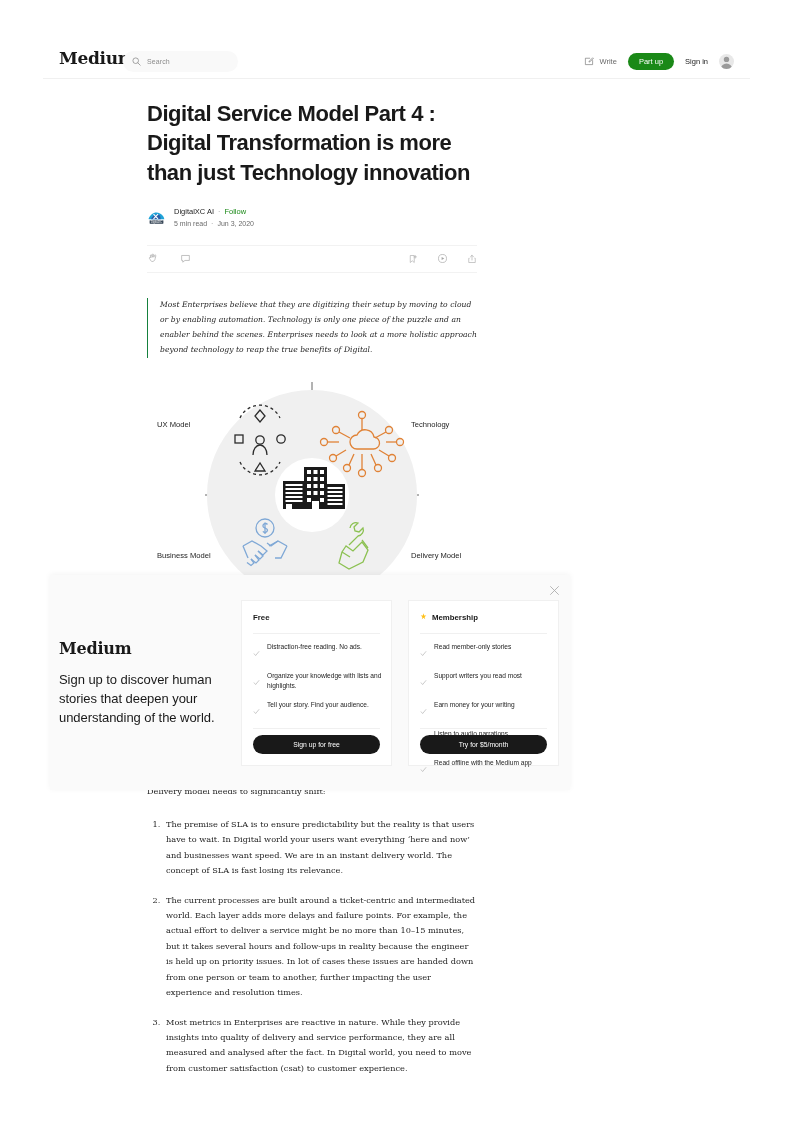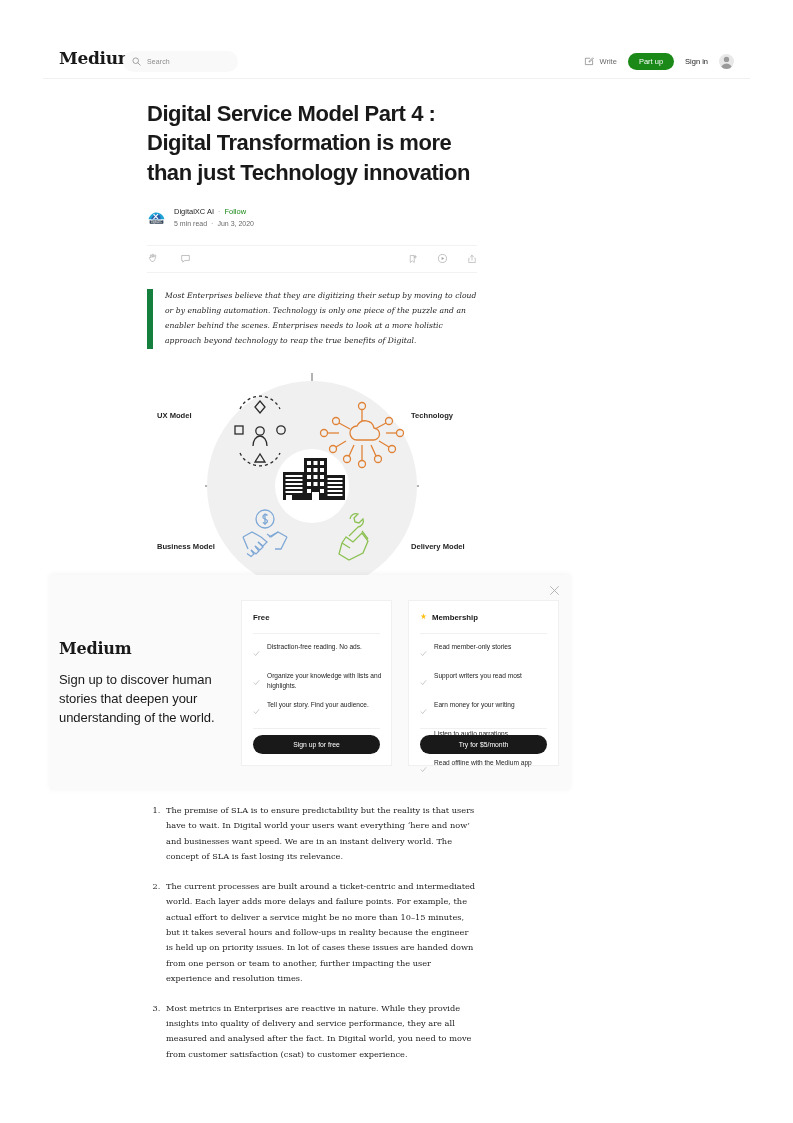--- a/index.html
+++ b/index.html
@@ -173,38 +173,37 @@
   .action-left, .action-right {
     display: flex;
     align-items: center;
   }
   .action-left { gap: 22px; }
   .action-right { gap: 19px; }
   .act-icon { cursor: pointer; display: block; opacity: 0.62; }
 
   
   .pullquote {
-    margin-top: 16px;
-    border-left: 6px solid #15803d;
+    margin-top: 25px;
+    border-left: 1px solid #15803d;
     padding-left: 12px;
     font-family: "DejaVu Serif", "Liberation Serif", serif;
     font-style: italic;
     font-size: 7.6px;
     line-height: 1.95;
     color: #242424;
     letter-spacing: 0.05px;
   }
 
   
   .figure {
     margin-top: 22px;
     width: 330px;
     height: 230px;
     position: relative;
-    font-weight: bold;
   }
   .diagram-wrap {
     position: absolute;
     left: 0; top: 0;
     width: 330px; height: 230px;
   }
 
   
   .body-text {
     position: absolute;
@@ -564,20 +563,21 @@
           <text x="10" y="47" font-family="Liberation Sans, sans-serif" font-size="7.6" fill="#242424">UX Model</text>
           <text x="264" y="47" font-family="Liberation Sans, sans-serif" font-size="7.6" fill="#242424">Technology</text>
           <text x="10" y="178" font-family="Liberation Sans, sans-serif" font-size="7.6" fill="#242424">Business Model</text>
           <text x="264" y="178" font-family="Liberation Sans, sans-serif" font-size="7.6" fill="#242424">Delivery Model</text>
         </svg>
       </div>
     </div>
   </div>
 
   <div class="body-text">
+    <p class="body-lead">Delivery model needs to significantly shift:</p>
     <ol class="body-list">
       <li>The premise of SLA is to ensure predictability but the reality is that users have to wait. In Digital world your users want everything ‘here and now’ and businesses want speed. We are in an instant delivery world. The concept of SLA is fast losing its relevance.</li>
       <li>The current processes are built around a ticket-centric and intermediated world. Each layer adds more delays and failure points. For example, the actual effort to deliver a service might be no more than 10–15 minutes, but it takes several hours and follow-ups in reality because the engineer is held up on priority issues. In lot of cases these issues are handed down from one person or team to another, further impacting the user experience and resolution times.</li>
       <li>Most metrics in Enterprises are reactive in nature. While they provide insights into quality of delivery and service performance, they are all measured and analysed after the fact. In Digital world, you need to move from customer satisfaction (csat) to customer experience.</li>
     </ol>
   </div>
 
 </div>
 
 <div class="signup-banner">

